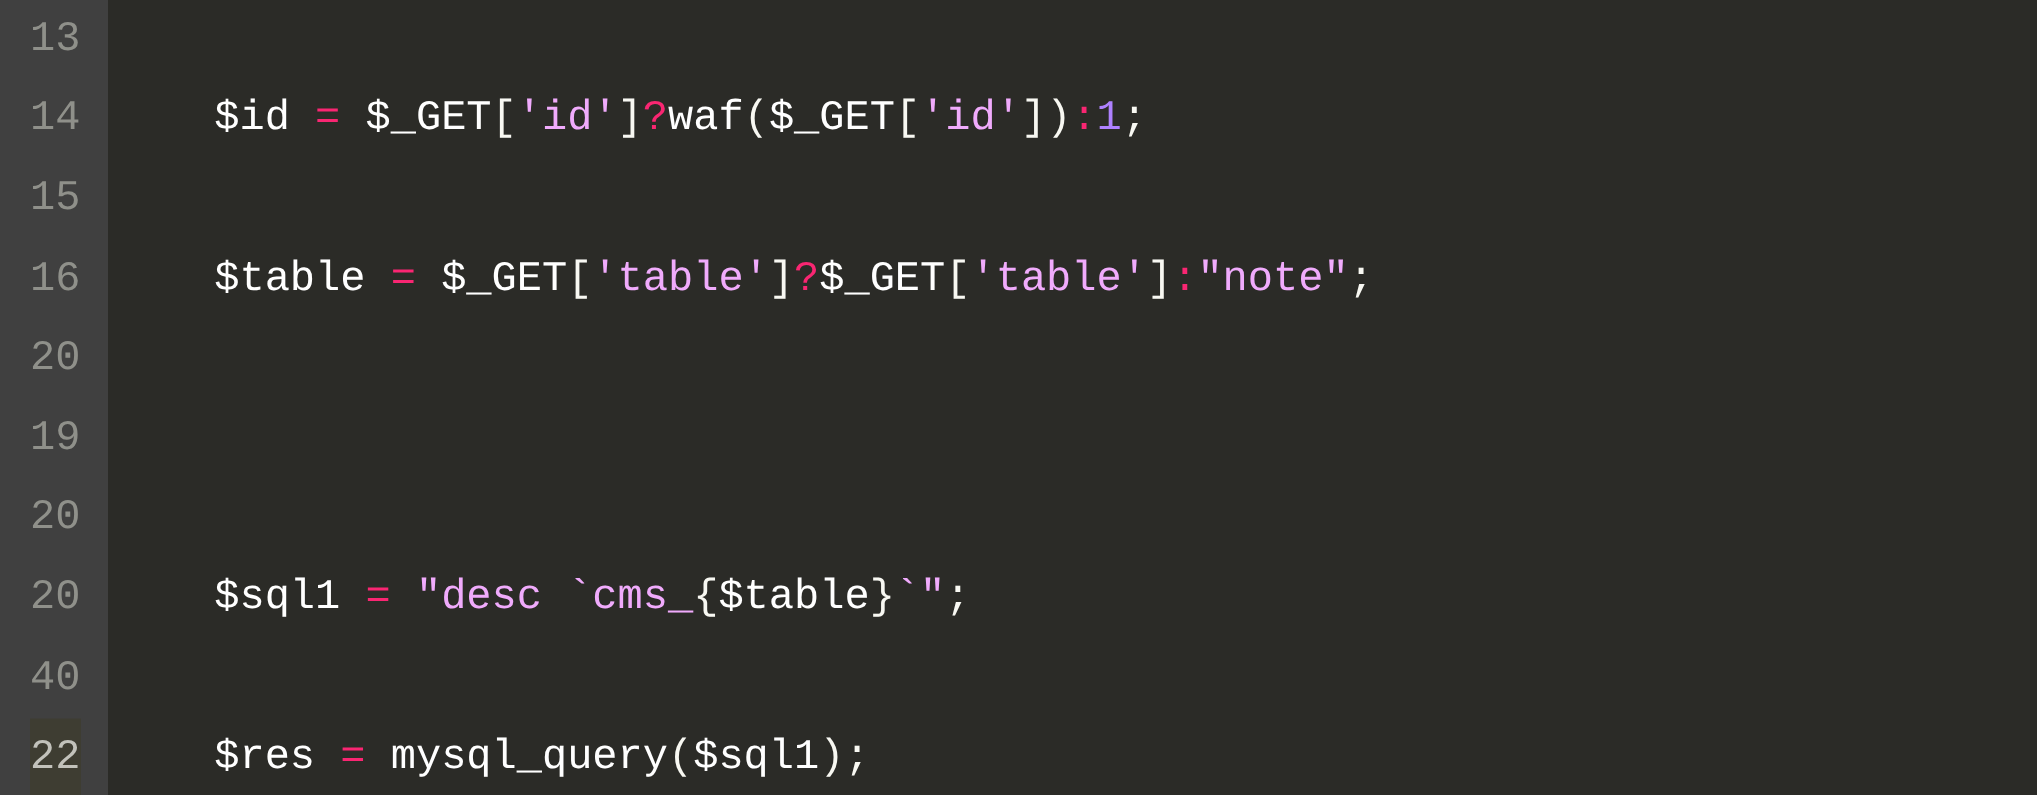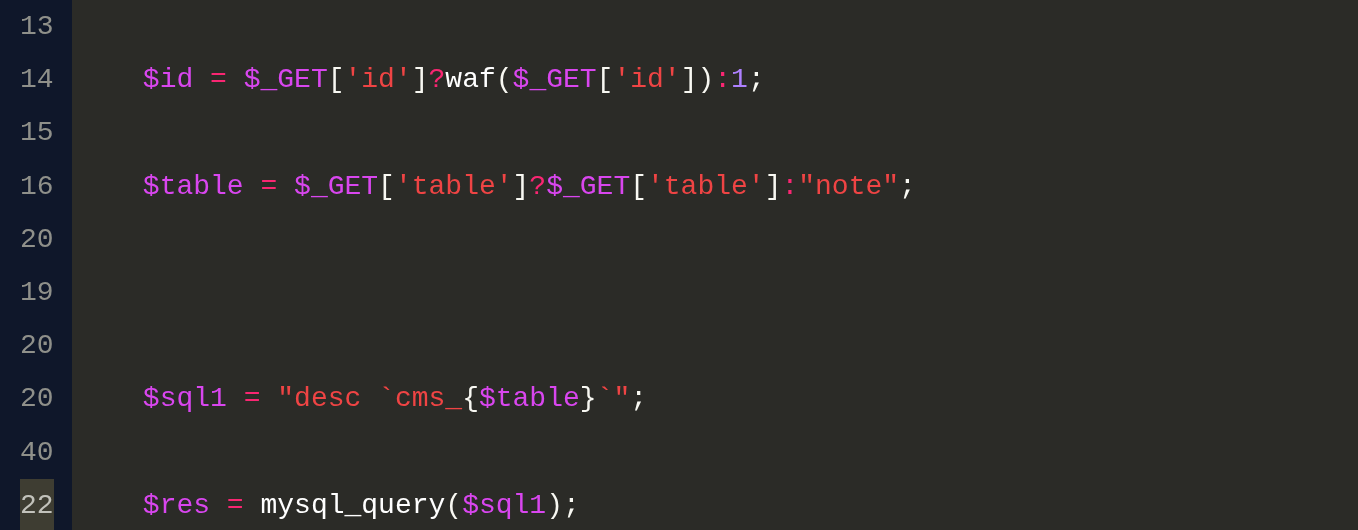--- a/index.html
+++ b/index.html
@@ -1,25 +1,25 @@
 <!DOCTYPE html>
 <html><head>
 <meta charset="utf-8">
 <style>
 html,body{margin:0;padding:0;background:#2b2b27;font-family:Consolas,'Courier New',monospace;font-size:28px;line-height:1.9;color:#f8f8f2}
 .editor{display:flex;width:1358px;height:530px;overflow:hidden}
-.gutter{background:#0f172a;color:#8f908a;text-align:left;padding:0 18px 0 20px;user-select:none;flex:0 0 auto}
+.gutter{background:#404040;color:#8f908a;text-align:left;padding:0 18px 0 20px;user-select:none;flex:0 0 auto}
 .gutter .ln{height:1.9em}
 .gutter .hl{background:#3e3d32;color:#c2c2bb}
 .code{flex:1;padding:0 4px;white-space:pre}
 .code .row{height:1.9em}
-.tok-var{color:#d946ef}
+.tok-var{color:#ffffff}
 .tok-op{color:#f92672}
 .tok-fn{color:#ffffff}
-.tok-str{color:#ef4444}
+.tok-str{color:#f0abfc}
 .tok-num{color:#ae81ff}
 .tok-pl{color:#f8f8f2}
 </style>
 </head>
 <body>
 
 <div class="editor">
   <div class="gutter">
     <div class="ln">13</div>
     <div class="ln">14</div>

